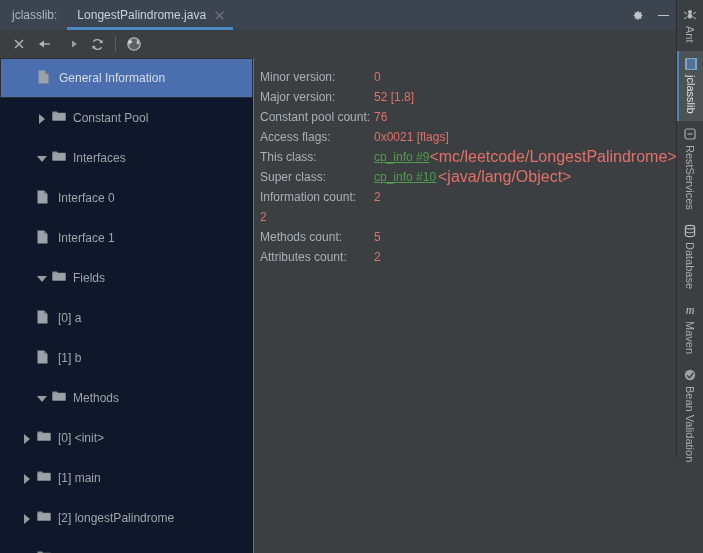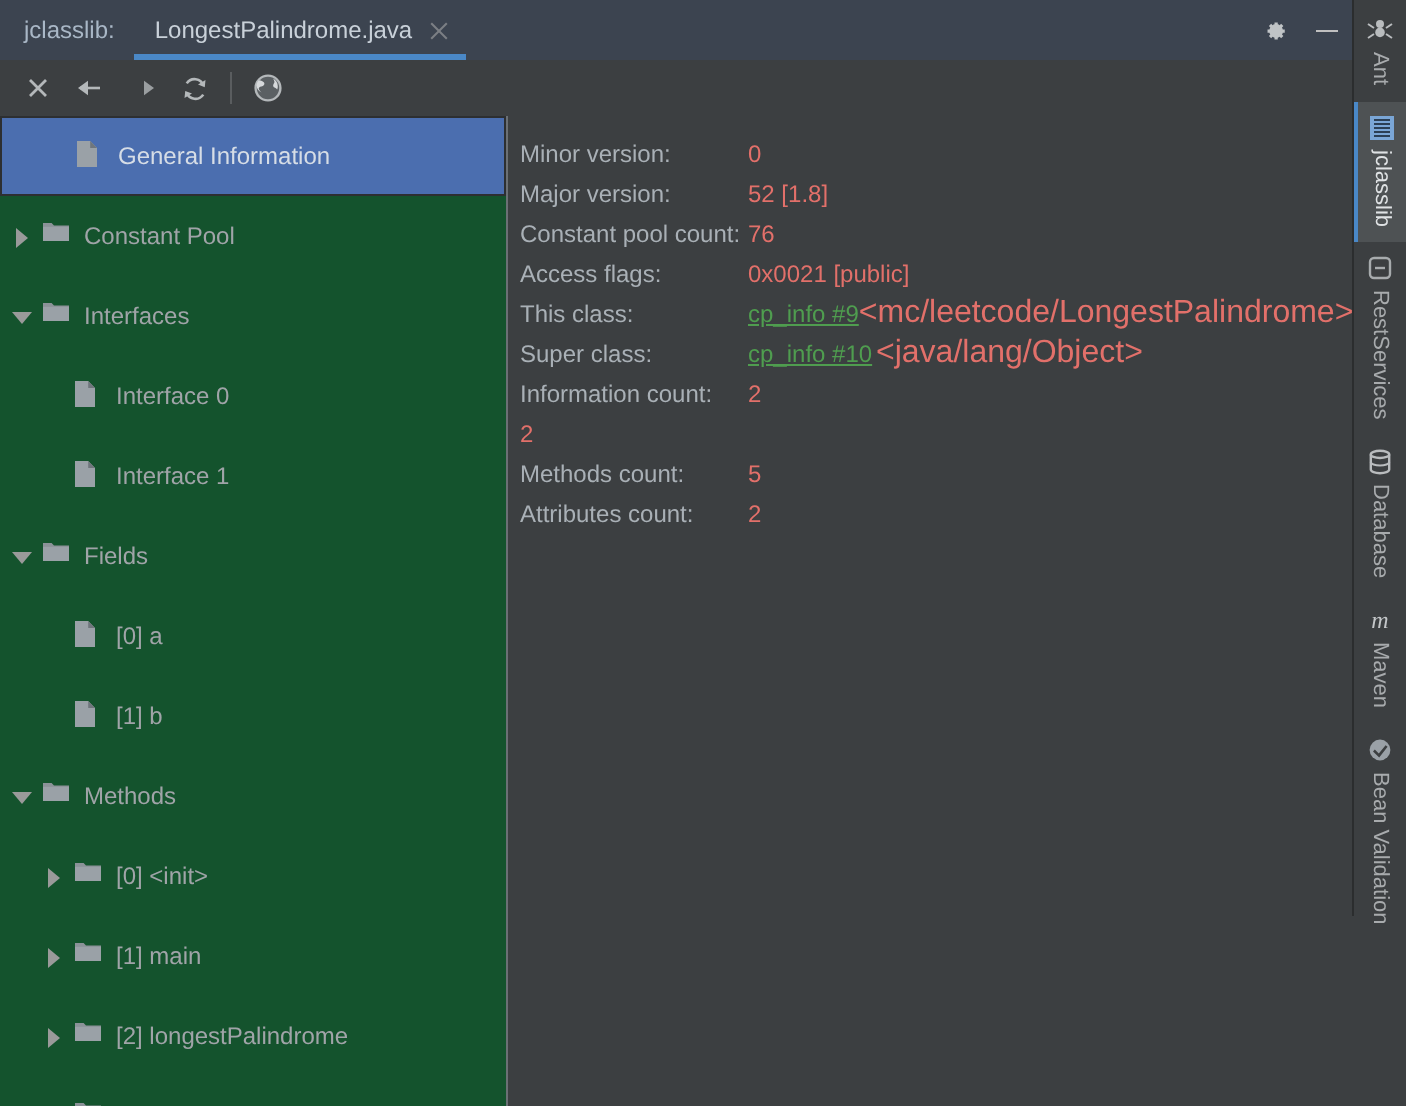--- a/index.html
+++ b/index.html
@@ -120,21 +120,21 @@
   .split {
     flex: 1 1 auto;
     display: flex;
     flex-direction: row;
     min-height: 0;
     background: #3c3f41;
   }
   .tree-pane {
     width: 253px;
     flex: 0 0 253px;
-    background: #14532d;
+    background: #0f172a;
     overflow: hidden;
     position: relative;
   }
   .divider {
     width: 1px;
     flex: 0 0 1px;
     background: #6b7075;
   }
   .detail-pane {
     flex: 1 1 auto;
@@ -184,21 +184,21 @@
     width: 14px; height: 16px;
     flex: 0 0 14px;
     margin-right: 7px;
     position: relative;
   }
   .ico svg { display: block; }
   .row-text {
     color: #a0a4a8;
     font-size: 12px;
   }
-  .indent-0 { padding-left: 6px; }
+  .indent-0 { padding-left: 6px; margin-left: 31px; }
   .indent-1 { padding-left: 22px; }
 
   
   .det-row {
     height: 20px;
     display: flex;
     align-items: center;
     white-space: nowrap;
   }
   .det-label {
@@ -473,21 +473,21 @@
             <div class="det-row">
               <span class="det-label">Major version:</span>
               <span class="det-value">52 [1.8]</span>
             </div>
             <div class="det-row">
               <span class="det-label">Constant pool count:</span>
               <span class="det-value">76</span>
             </div>
             <div class="det-row">
               <span class="det-label">Access flags:</span>
-              <span class="det-value">0x0021 [public]</span>
+              <span class="det-value">0x0021 [flags]</span>
             </div>
             <div class="det-row">
               <span class="det-label">This class:</span>
               <a class="det-link">cp_info #9</a>
               <span class="det-desc">&lt;mc/leetcode/LongestPalindrome&gt;</span>
             </div>
             <div class="det-row">
               <span class="det-label">Super class:</span>
               <a class="det-link">cp_info #10</a>
               <span class="det-desc">&lt;java/lang/Object&gt;</span>

